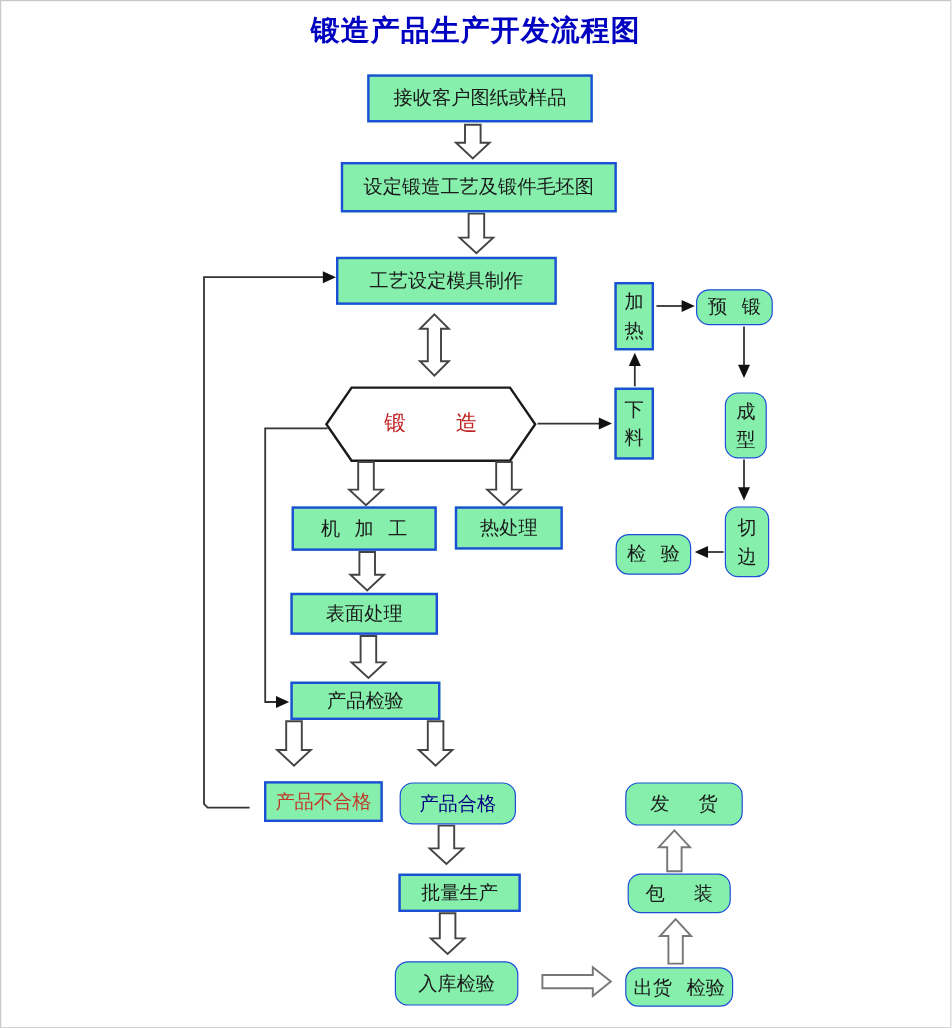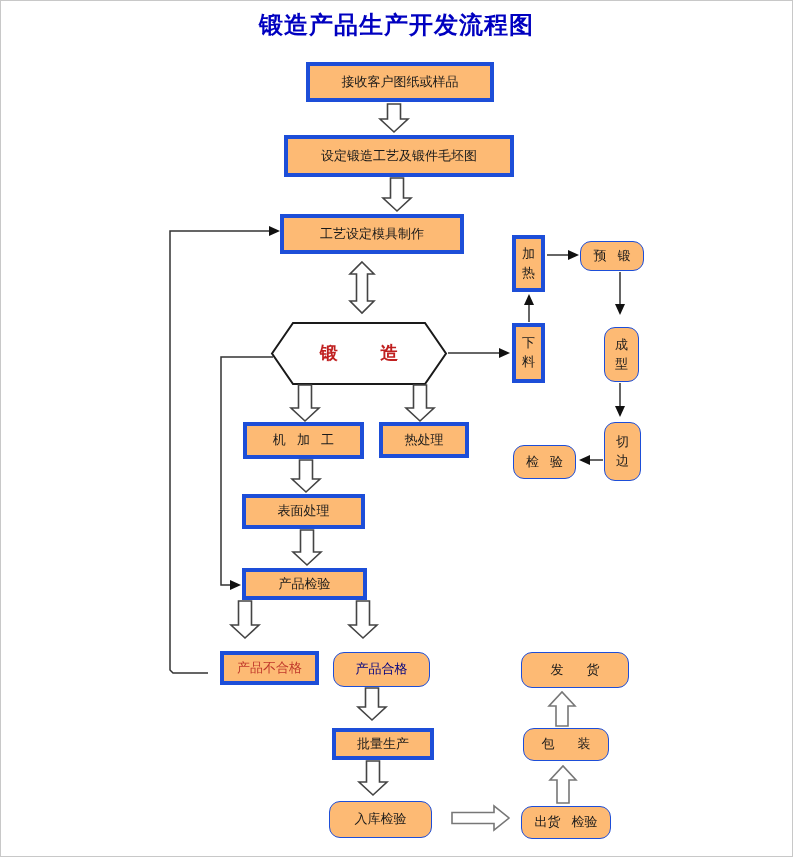--- a/index.html
+++ b/index.html
@@ -14,34 +14,34 @@
   }
   .title{
     position:absolute;left:0;top:8px;width:100%;
     text-align:center;
     font-size:24px;font-weight:bold;color:#0000c0;
     letter-spacing:1px;
   }
   .node{
     position:absolute;
     box-sizing:border-box;
-    background:#fdba74;
-    border:4px solid #1d4ed8;
+    background:#86efac;
+    border:2px solid #1d4ed8;
     display:flex;align-items:center;justify-content:center;
-    font-size:13px;color:#1a1a1a;
+    font-size:16px;color:#1a1a1a;
     white-space:pre-line;
     text-align:center;
     line-height:1.45;
   }
   .thin{border-width:1px;border-radius:11px;}
   .noborder{border:none;background:transparent;}
   .gap-sm{word-spacing:7px;}
   .gap-lg{word-spacing:19px;}
   .gap-xl{word-spacing:36px;}
-  .red{color:#c02020;font-weight:bold;}
+  .red{color:#c02020;font-weight:normal;}
   .fail{color:#c0392b;}
   .pass{color:#000080;}
   .overlay{position:absolute;left:0;top:0;width:793px;height:857px;}
   .conn{stroke:#333;stroke-width:1.5;fill:none;}
   .head{fill:#111;stroke:none;}
   .block{fill:#ffffff;stroke:#444;stroke-width:1.6;}
   .block-gray{fill:#ffffff;stroke:#777;stroke-width:1.6;}
   .hexshape{fill:#ffffff;stroke:#1a1a1a;stroke-width:2;}
 </style>
 </head>
@@ -141,15 +141,15 @@
   <div class="node thin pass" style="left:332px;top:651px;width:97px;height:35px;">产品合格</div>
 
   <div class="node" style="left:331px;top:727px;width:102px;height:32px;">批量生产</div>
 
   <div class="node thin" style="left:328px;top:800px;width:103px;height:37px;">入库检验</div>
 
   <div class="node thin gap-sm" style="left:520px;top:805px;width:90px;height:33px;">出货 检验</div>
 
   <div class="node thin gap-lg" style="left:522px;top:727px;width:86px;height:33px;">包 装</div>
 
-  <div class="node thin gap-lg" style="left:520px;top:651px;width:108px;height:36px;">发 货</div>
+  <div class="node thin gap-lg" style="left:520px;top:651px;width:98px;height:36px;">发 货</div>
 
 </div>
 
 </body></html>

